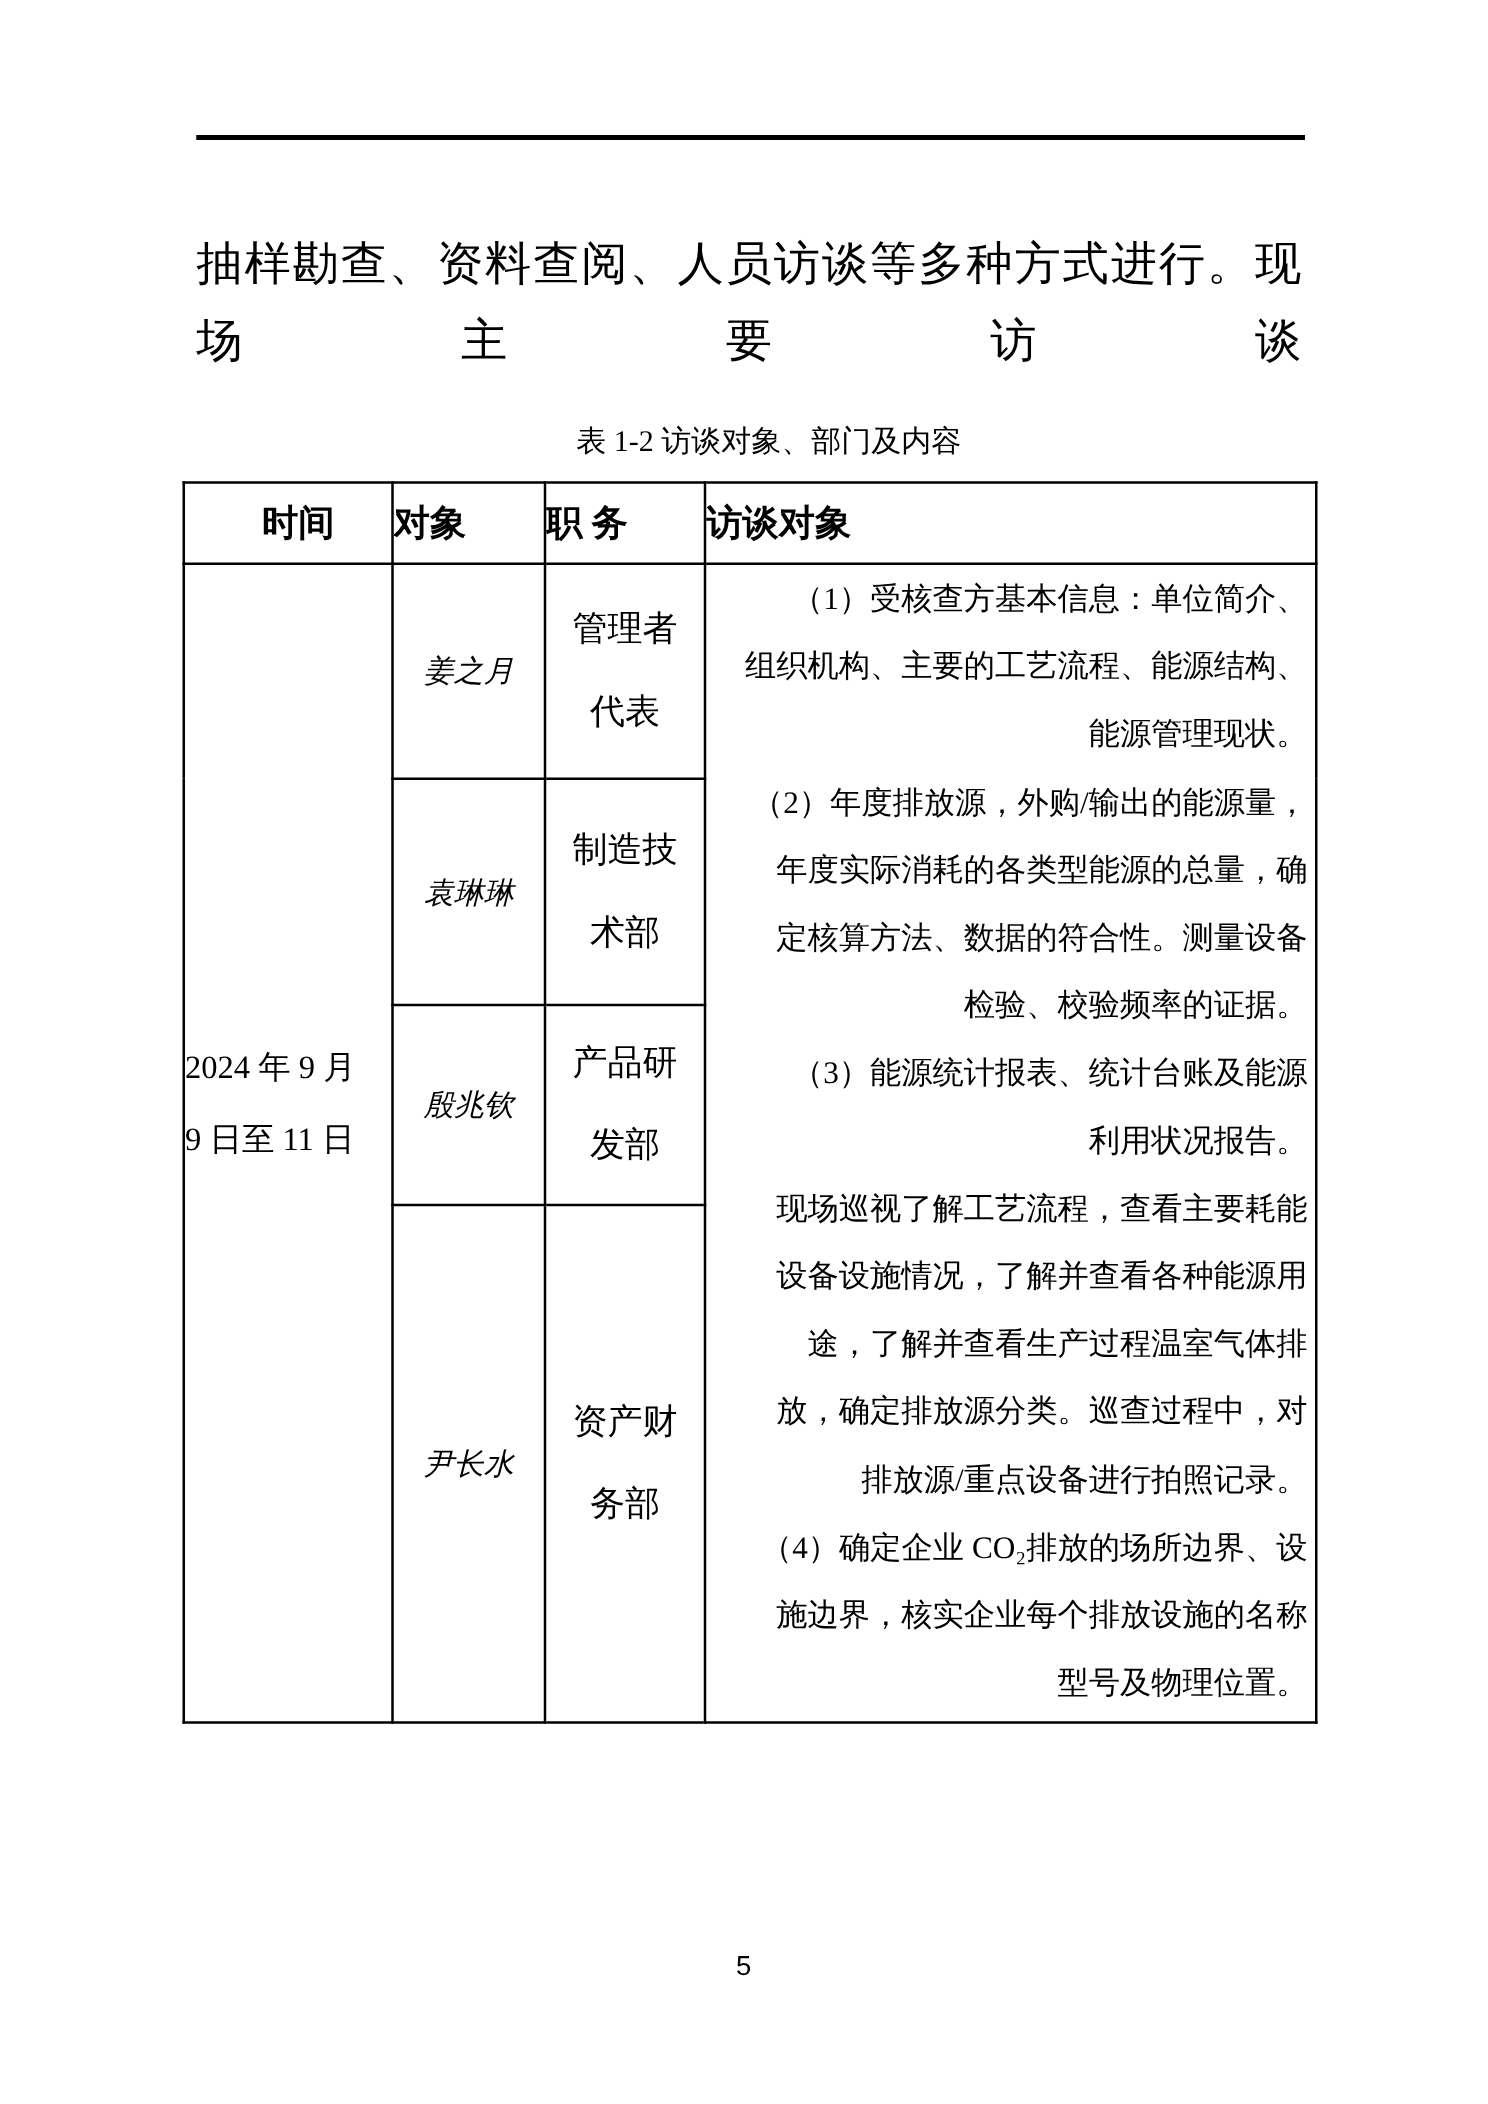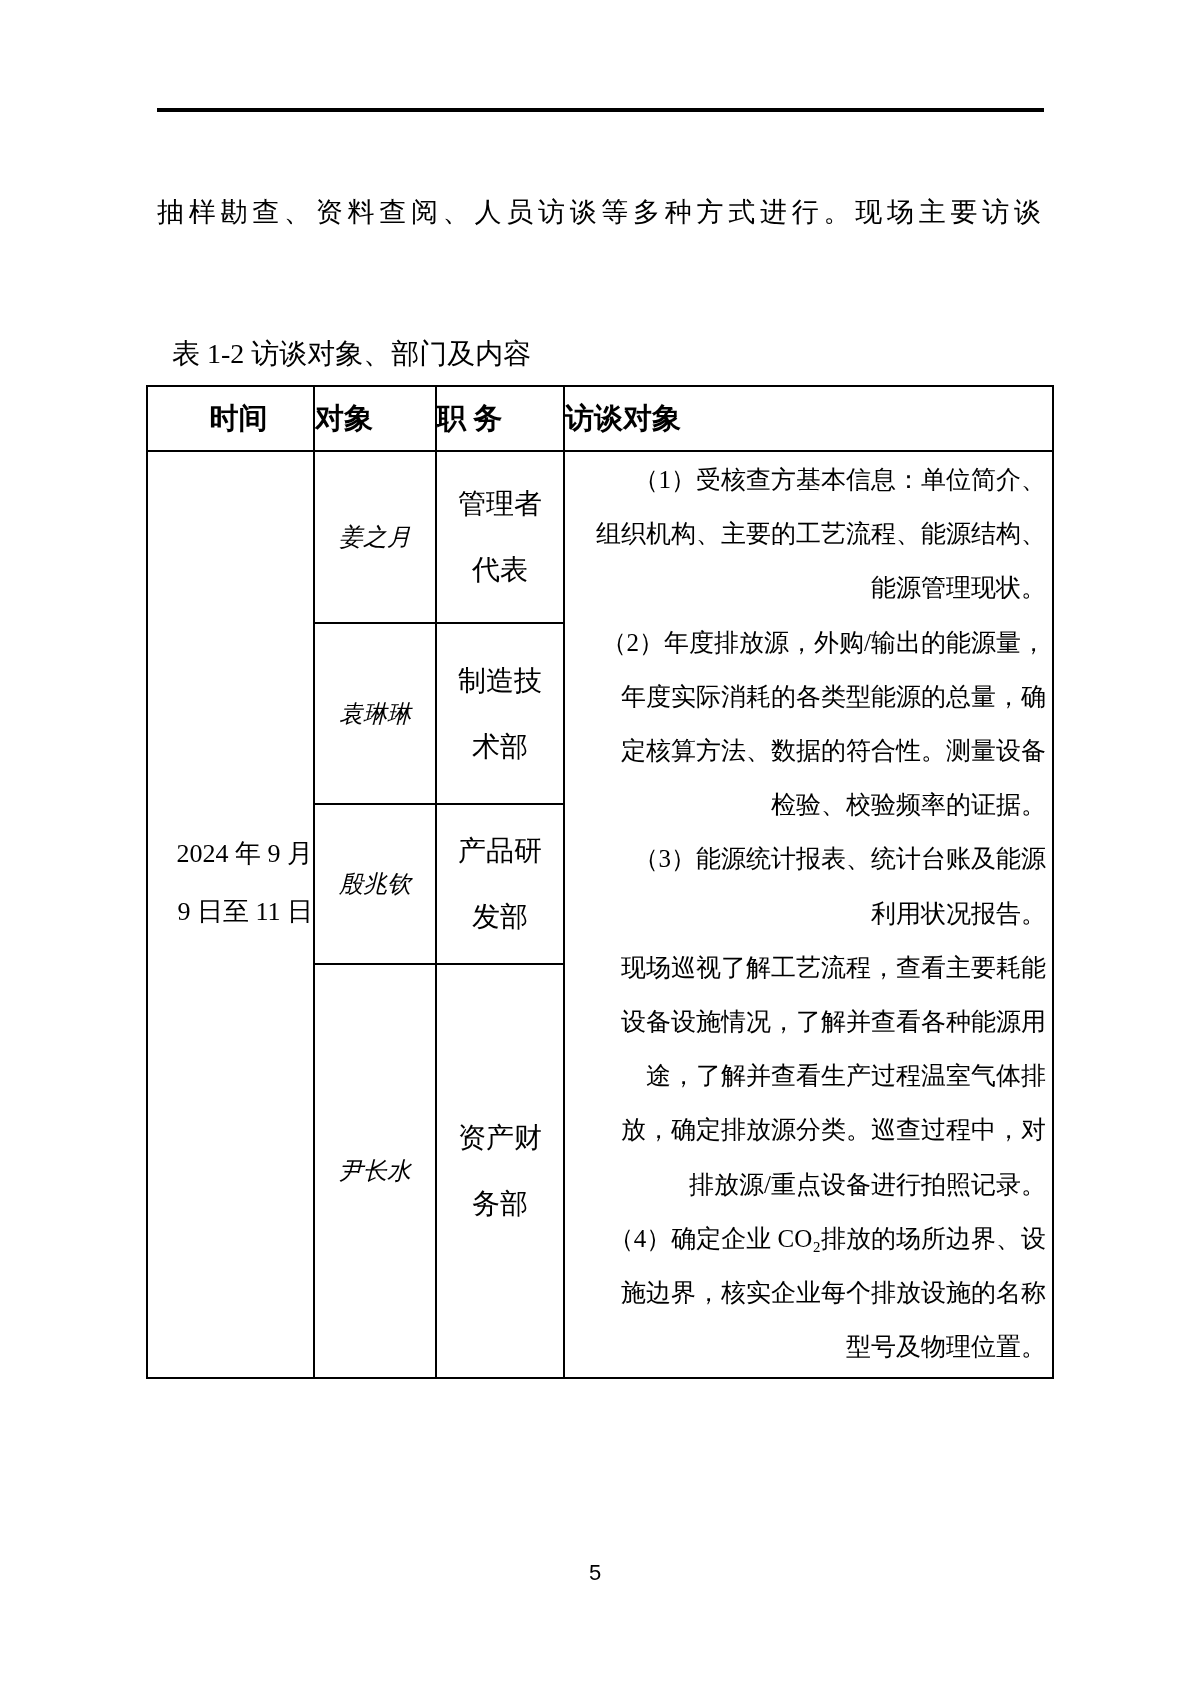--- a/index.html
+++ b/index.html
@@ -18,35 +18,36 @@
     top: 108px;
     width: 887px;
     height: 4px;
     background: #000000;
   }
   .para {
     position: absolute;
     left: 157px;
     top: 181px;
     width: 884px;
-    font-size: 27px;
+    font-size: 37px;
     line-height: 62px;
   }
   .para-line { white-space: nowrap; }
   .para-line.justify {
     white-space: normal;
     text-align: justify;
     text-align-last: justify;
   }
   .caption {
     position: absolute;
     left: 172px;
     top: 334px;
     width: 886px;
-    font-size: 28px;
+    text-align: center;
+    font-size: 24px;
     line-height: 40px;
   }
   table.tbl {
     position: absolute;
     left: 146px;
     top: 385px;
     width: 906px;
     border-collapse: collapse;
     table-layout: fixed;
   }
@@ -66,21 +67,21 @@
     text-align: left;
     vertical-align: middle;
   }
   th.h-time {
     text-align: center;
     padding-left: 16px;
   }
   td.cell-time {
     font-size: 26px;
     line-height: 58px;
-    text-align: right;
+    text-align: left;
     vertical-align: middle;
     white-space: pre-line;
     padding-bottom: 64px;
   }
   td.cell-name {
     font-size: 24px;
     text-align: center;
     vertical-align: middle;
     font-style: italic;
   }

